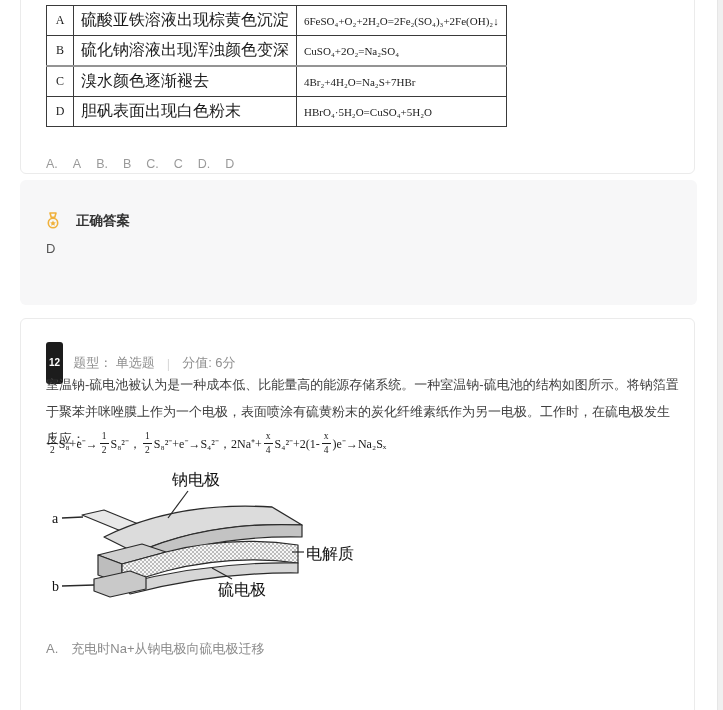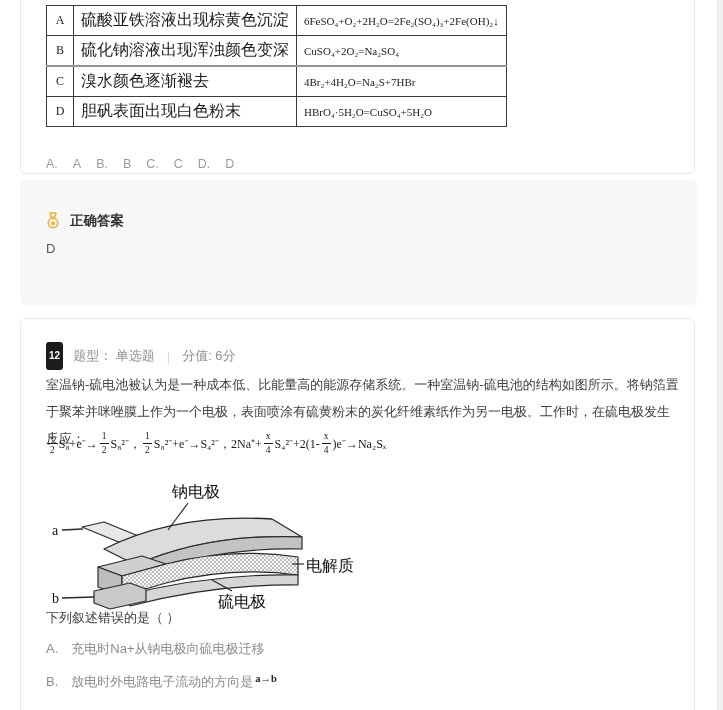--- a/index.html
+++ b/index.html
@@ -31,49 +31,49 @@
     position:absolute;left:25px;top:180px;display:flex;gap:15px;
     font-size:12.5px;color:#9a9a9a;
   }
   .opt-inline span{cursor:default;}
 
   
   #answer-box{
     position:absolute;left:20px;top:180px;width:677px;height:125px;
     background:#f7f7f8;border-radius:6px;box-sizing:border-box;
   }
-  .ans-title{position:absolute;left:25px;top:32px;display:flex;align-items:center;gap:9px;}
+  .ans-title{position:absolute;left:25px;top:32px;display:flex;align-items:center;gap:15px;}
   .ans-title .t{font-size:13.5px;font-weight:bold;color:#333;}
   .ans-value{position:absolute;left:26px;top:61px;font-size:13px;color:#555;}
 
   
   .q-header{position:absolute;left:25px;top:23px;display:flex;align-items:center;font-size:13px;color:#8f8f8f;}
   .q-badge{
     background:#1c1c1c;color:#fff;font-size:10px;font-weight:bold;
-    border-radius:3px;padding:8px 3px;line-height:12px;margin-right:10px;
+    border-radius:3px;padding:15px 3px;line-height:12px;margin-right:10px;
   }
   .q-type{color:#8f8f8f;cursor:pointer;}
   .q-sep{color:#d9d9d9;margin:0 12px;}
   .q-stem{
     position:absolute;left:25px;top:52px;width:634px;
     font-size:13px;line-height:27px;color:#404040;
   }
   .reaction{
     position:absolute;left:25px;top:113px;display:flex;align-items:center;
     font-family:"Liberation Serif",serif;font-size:12px;color:#1a1a1a;white-space:pre;
   }
   .frac{display:inline-block;text-align:center;line-height:1;margin:0 2px;font-size:9.5px;}
   .frac .fn{display:block;border-bottom:1px solid #1a1a1a;padding:0 2px 1.5px;}
   .frac .fd{display:block;padding-top:1.5px;}
 
-  .diagram-wrap{position:absolute;left:25px;top:146px;margin-top:12px;}
+  .diagram-wrap{position:absolute;left:25px;top:146px;}
   .diagram-wrap text{font-family:"Liberation Serif",serif;fill:#111;}
 
   .q-prompt{position:absolute;left:25px;top:290px;font-size:13px;color:#404040;}
-  .q-options{position:absolute;left:25px;top:322px;display:flex;flex-direction:column;gap:17.5px;}
+  .q-options{position:absolute;left:25px;top:322px;display:flex;flex-direction:row;gap:17.5px;}
   .opt-line{font-size:13px;color:#8c8c8c;line-height:15px;cursor:default;}
   .opt-line .lab{margin-right:13px;}
   .opt-suffix{
     font-family:"Liberation Serif",serif;font-size:10.5px;font-weight:bold;
     color:#222;position:relative;top:-4px;margin-left:2px;
   }
 </style>
 </head>
 <body>
 
@@ -169,21 +169,19 @@
       <line x1="186" y1="114" x2="166" y2="103" stroke="#2a2a2a" stroke-width="1.2"></line>
 
       <text x="126" y="20" font-size="16">钠电极</text>
       <text x="260" y="94" font-size="16">电解质</text>
       <text x="172" y="130" font-size="16">硫电极</text>
       <text x="6" y="58" font-size="14">a</text>
       <text x="6" y="126" font-size="14">b</text>
     </svg>
   </div>
 
-  <div class="q-prompt">下列叙述错误的是（ ）</div>
 
   <div class="q-options">
       <div class="opt-line"><span class="lab">A.</span><span>充电时Na+从钠电极向硫电极迁移</span></div>
-      <div class="opt-line"><span class="lab">B.</span><span>放电时外电路电子流动的方向是</span><span class="opt-suffix">a→b</span></div>
     </div>
 </div>
 
 <div id="scroll-strip"></div>
 
 </body></html>

